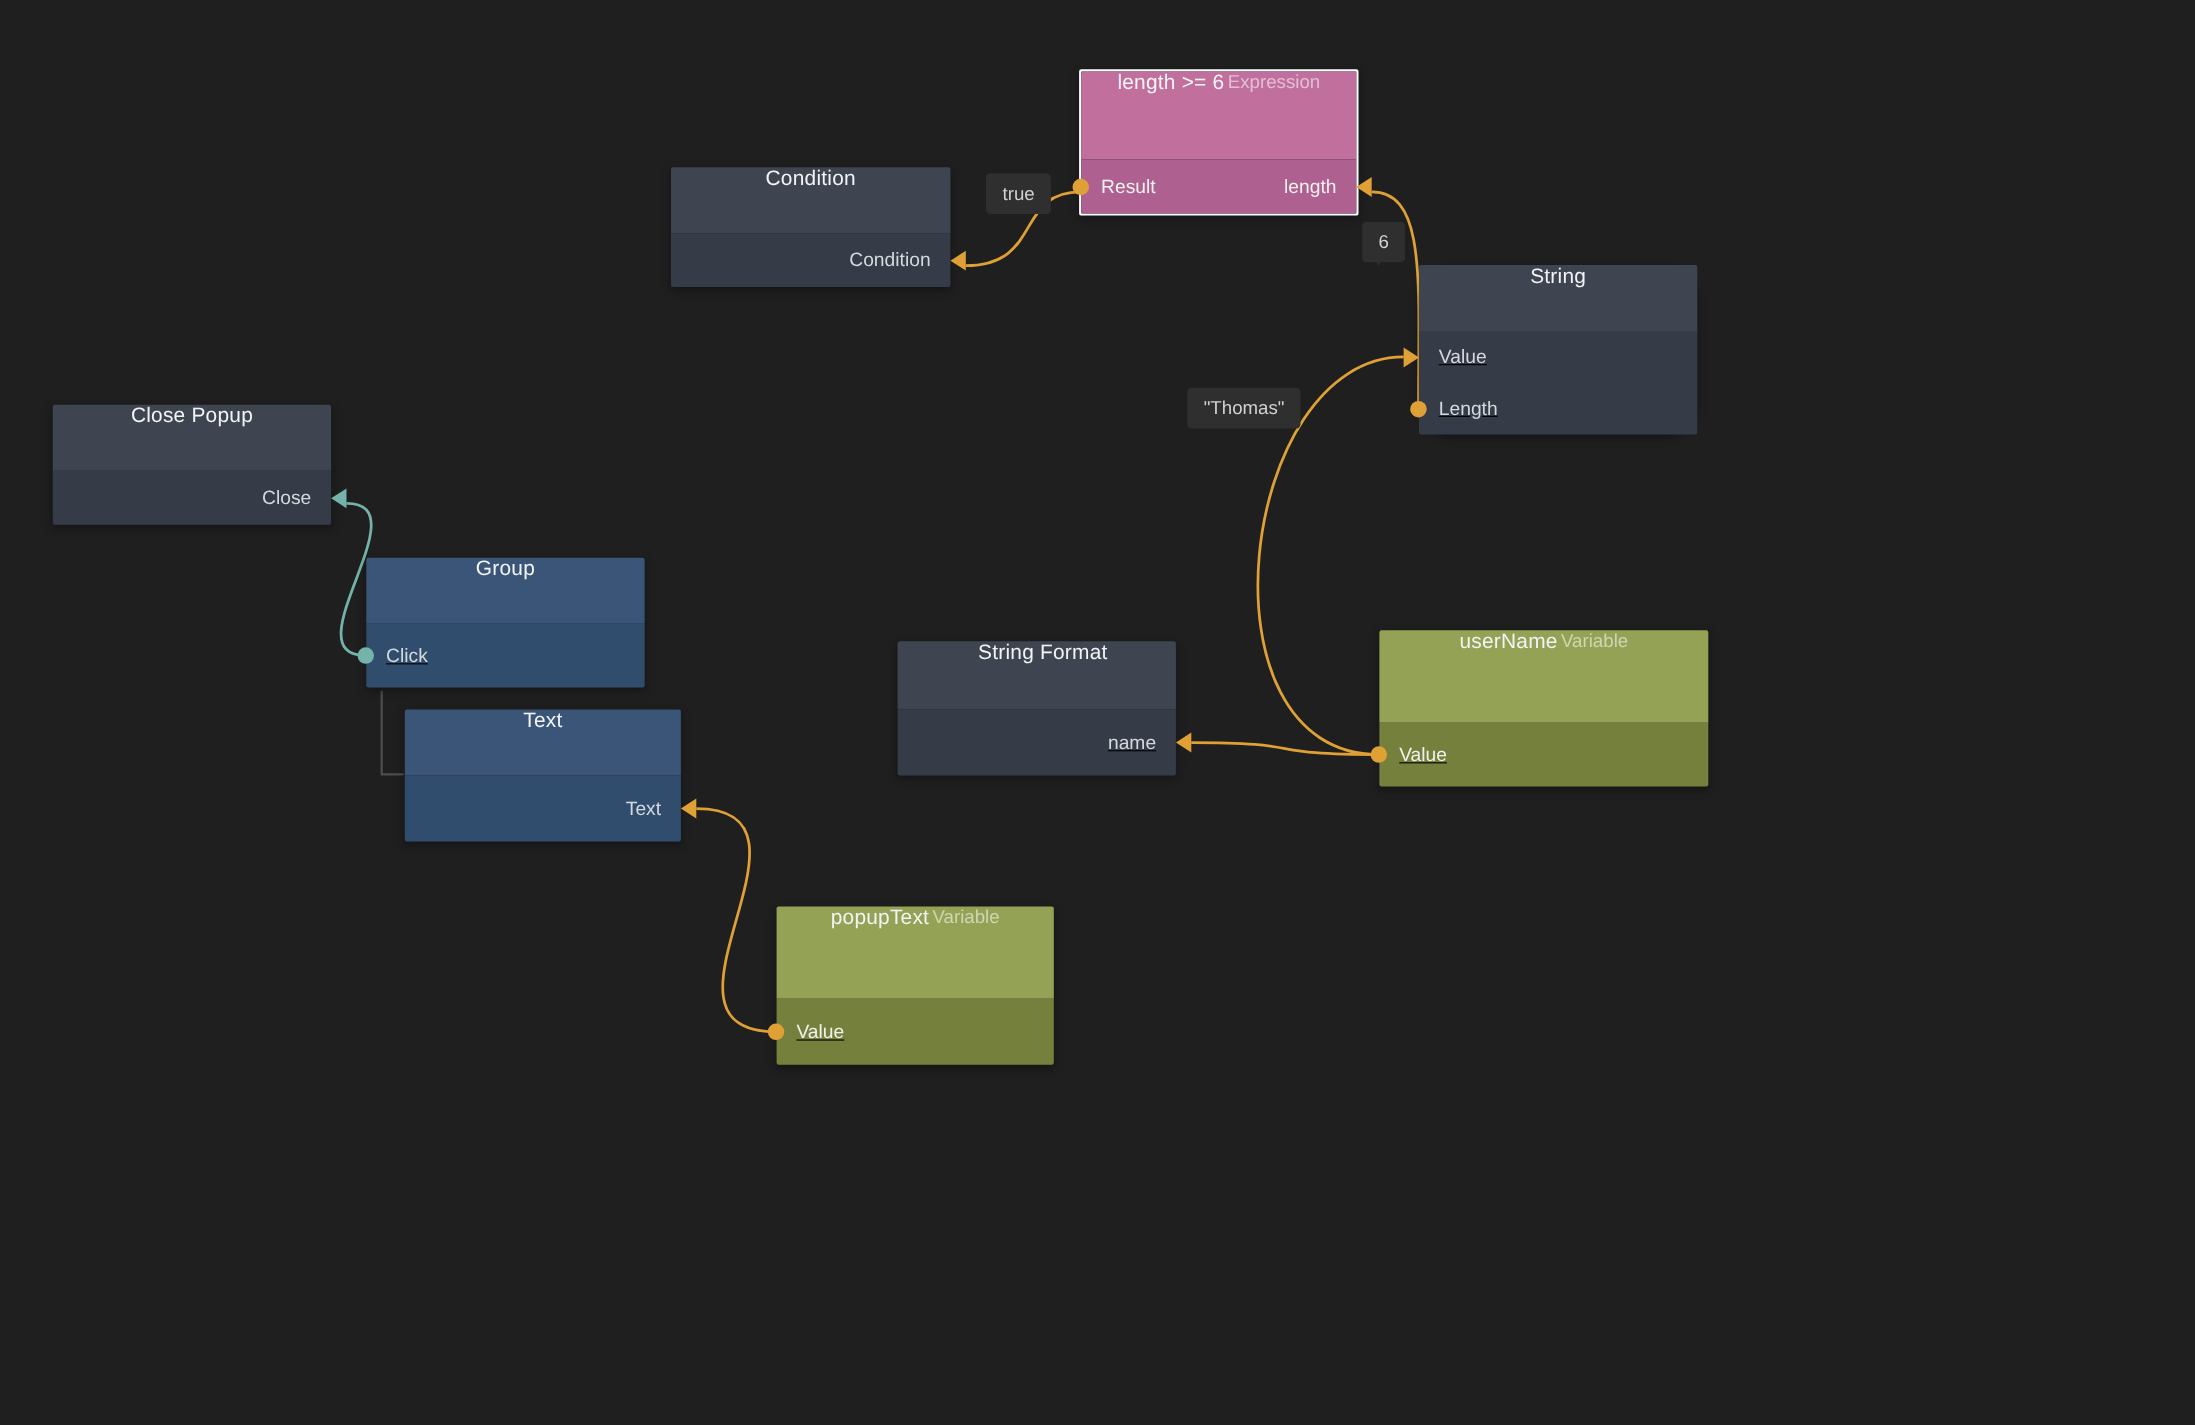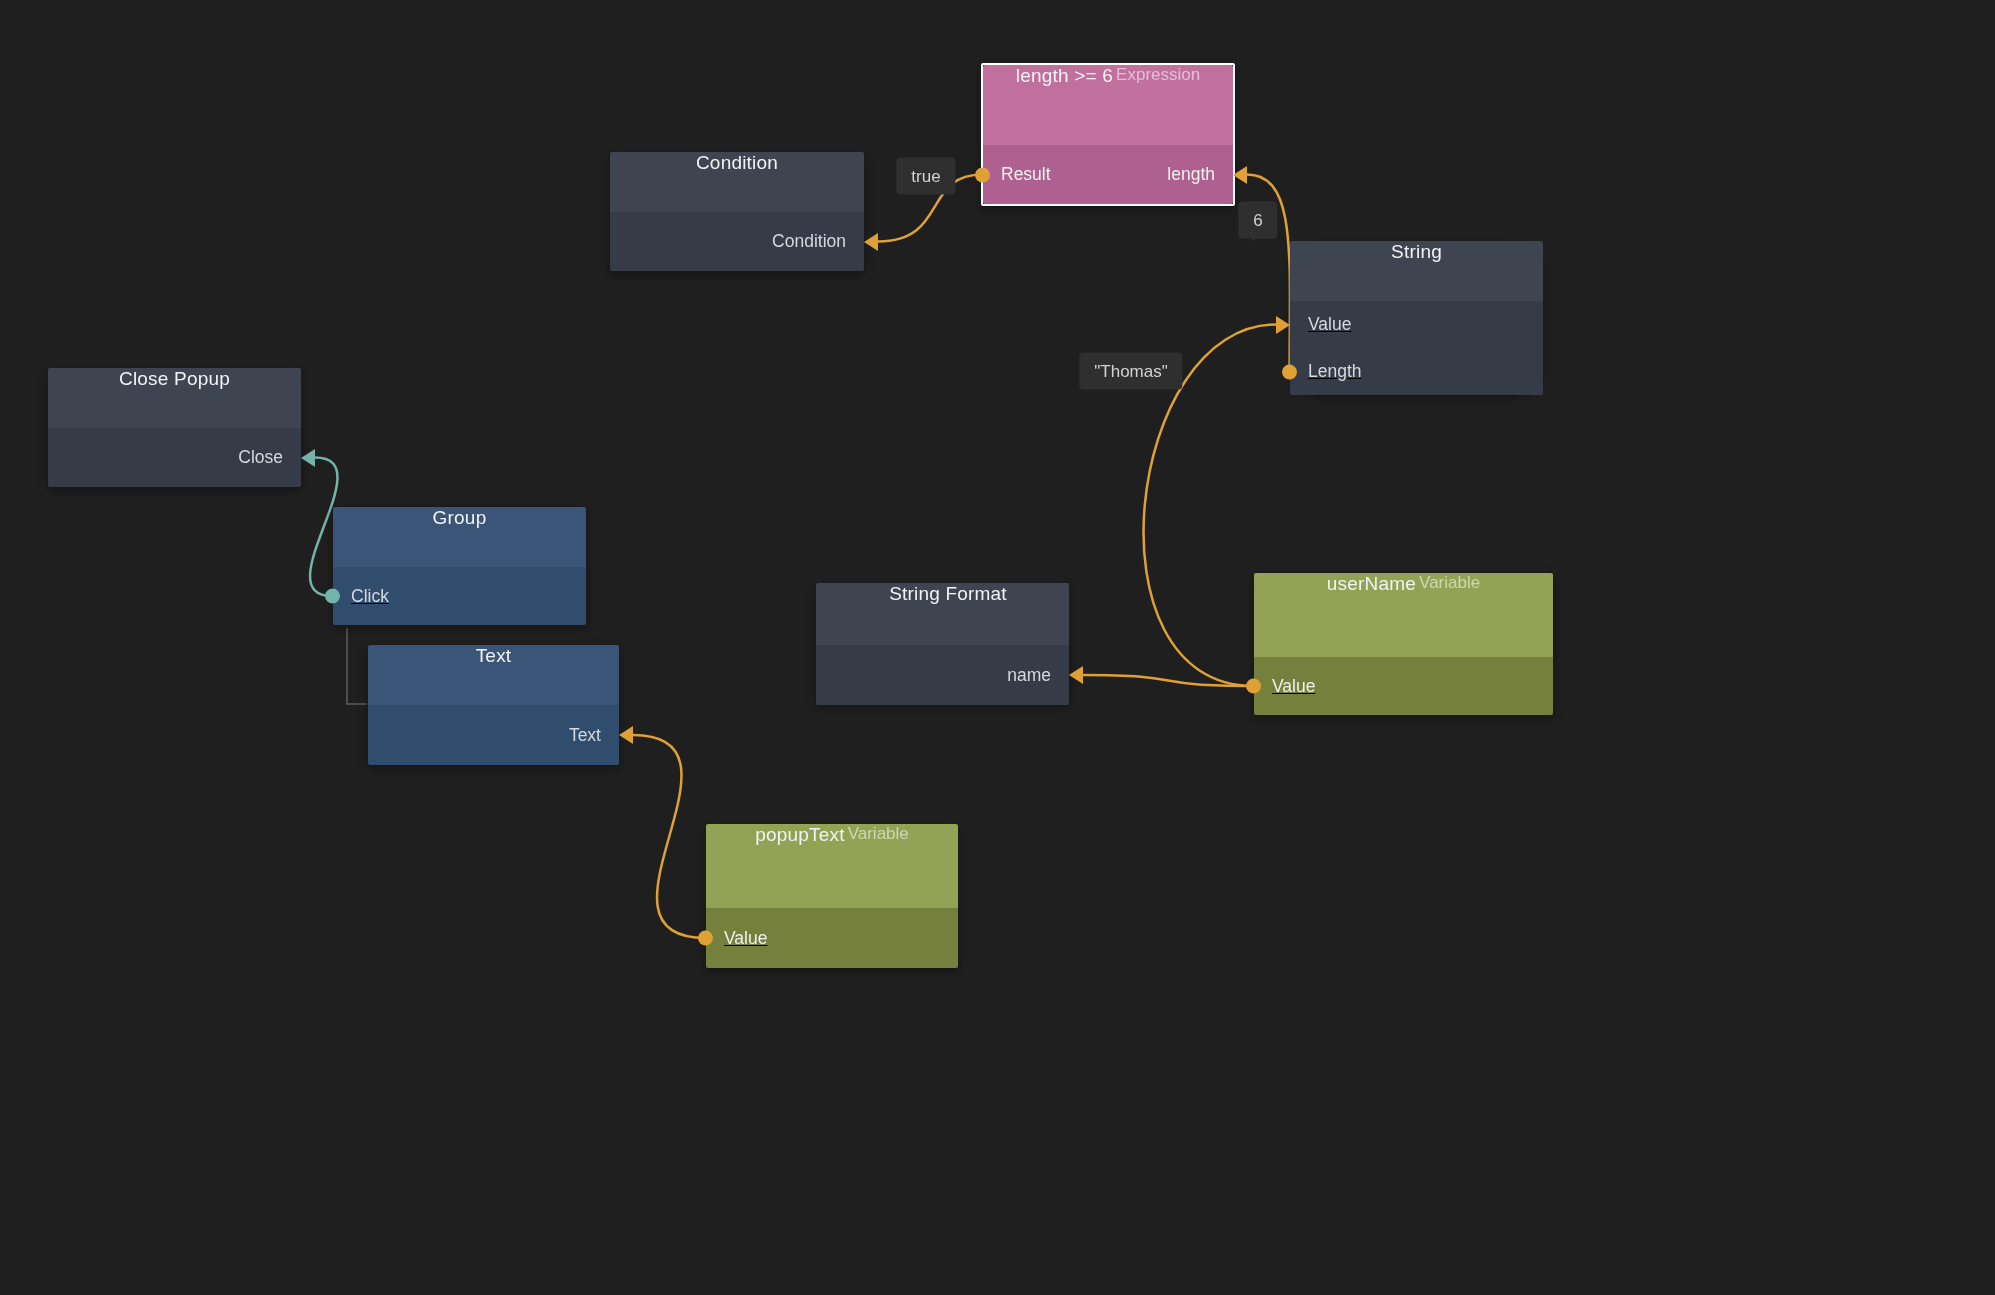--- a/index.html
+++ b/index.html
@@ -7,21 +7,21 @@
   #canvas{position:relative;width:1995px;height:1295px;background:#1f1f1f;}
   #wire-layer{position:absolute;top:0;left:0;z-index:1;}
 
   
   .node{position:absolute;z-index:2;border-radius:2px;box-shadow:0 3px 8px rgba(0,0,0,.35);}
   .node-header{display:flex;justify-content:center;gap:3px;
                height:60px;padding:0 18px;border-radius:2px 2px 0 0;}
   .node-body{border-radius:0 0 2px 2px;}
   .node-title{font-size:19px;color:#f2f3f5;letter-spacing:.2px;}
   .node-subtitle{font-size:17px;color:rgba(255,255,255,.55);}
-  .port-row{position:relative;display:flex;align-items:center;height:59px;padding:0 18px;}
+  .port-row{position:relative;display:flex;align-items:center;height:49px;padding:0 18px;}
   .port-row.left{justify-content:flex-start;text-decoration:underline;}
   .port-row.right{justify-content:flex-end;}
   .port-row.both{justify-content:space-between;}
   .port-label{font-size:17.5px;color:#d5d9df;}
 
   
   .t-slate .node-header{background:#3e4450;}
   .t-slate .node-body  {background:#353b47;}
   .t-blue  .node-header{background:#3a5577;}
   .t-blue  .node-body  {background:#304d6e;}
@@ -37,21 +37,21 @@
   .n-condition{left:610px;top:152px;width:254px;}
   .n-string{left:1290px;top:241px;width:253px;border-radius:32px;}
   .n-string .port-row{height:47px;}
   .n-closepopup{left:48px;top:368px;width:253px;}
   .n-group{left:333px;top:507px;width:253px;}
   .n-group .port-row{height:58px;}
   .n-text{left:368px;top:645px;width:251px;}
   .n-text .port-row{height:60px;}
   .n-stringformat{left:816px;top:583px;width:253px;}
   .n-stringformat .node-header{height:62px;padding-left:29px;}
-  .n-stringformat .port-row{height:60px;}
+  .n-stringformat .port-row{height:60px;text-decoration:underline;}
   .n-username{left:1254px;top:573px;width:299px;}
   .n-username .node-header{height:84px;}
   .n-username .port-row{height:58px;}
   .n-popuptext{left:706px;top:824px;width:252px;}
   .n-popuptext .node-header{height:84px;}
   .n-popuptext .port-row{height:60px;}
 
   
   .c-orange{--ac:#dfa136;}
   .c-teal{--ac:#74b3a9;}

